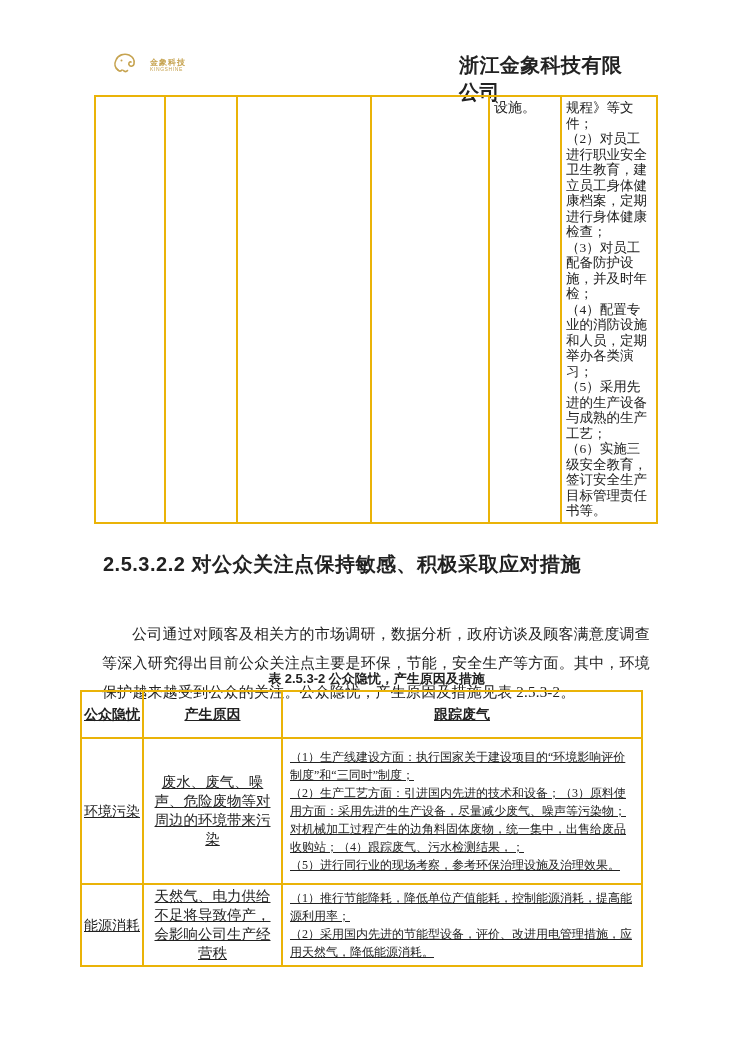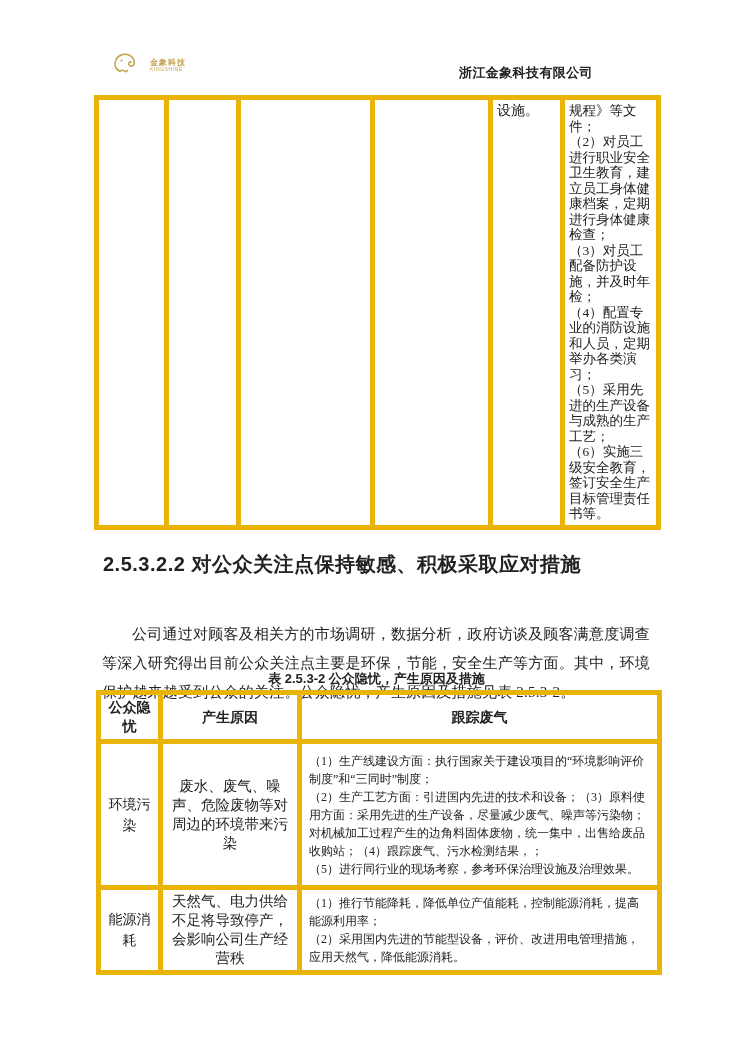--- a/index.html
+++ b/index.html
@@ -4,44 +4,44 @@
 <style>
   html,body{margin:0;padding:0;background:#ffffff;}
   .page{position:relative;width:750px;height:1060px;background:#ffffff;overflow:hidden;
         font-family:"Liberation Serif","DejaVu Serif",serif;color:#222;}
 
   
   .logo{position:absolute;left:112px;top:50px;display:flex;align-items:center;gap:10px;}
   .logo-txt{display:flex;flex-direction:column;justify-content:center;line-height:1.15;}
   .logo-cn{font-size:8px;font-weight:bold;color:#c6a350;letter-spacing:1px;font-family:"Liberation Sans",sans-serif;}
   .logo-en{font-size:5px;color:#c6a350;letter-spacing:0.6px;font-family:"Liberation Sans",sans-serif;}
-  .company{position:absolute;left:459px;top:64px;width:170px;font-size:13px;font-weight:bold;letter-spacing:0.4px;}
+  .company{position:absolute;left:459px;top:52px;width:170px;font-size:20px;font-weight:bold;letter-spacing:0.4px;}
 
   
   table{border-collapse:collapse;table-layout:fixed;}
-  td,th{border:5px solid #eab308;box-sizing:border-box;}
+  td,th{border:2px solid #eab308;box-sizing:border-box;}
 
   
   .t1{position:absolute;left:94px;top:95px;width:562px;height:423px;}
   .t1 td{vertical-align:top;padding:3px 4px;}
   .t1 .small-cell{font-size:14px;line-height:16px;}
   .t1 .long-cell{font-size:13.5px;line-height:15.5px;white-space:pre-line;}
 
   
   .heading{position:absolute;left:103px;top:551px;font-family:"Liberation Sans","DejaVu Sans",sans-serif;
            font-size:20px;font-weight:bold;letter-spacing:0.5px;}
   .para{position:absolute;left:102px;top:584px;width:548px;font-size:15px;line-height:29px;
         text-align:justify;text-indent:2em;letter-spacing:0.2px;margin-top:36px;}
 
   
   .caption{position:absolute;left:96px;top:670px;width:561px;text-align:center;
            font-family:"Liberation Sans","DejaVu Sans",sans-serif;font-size:13px;font-weight:bold;}
 
   
-  .t2{position:absolute;left:96px;top:690px;width:561px;}
+  .t2{position:absolute;left:80px;top:690px;width:561px;text-decoration:underline;}
   .t2 th{font-family:"Liberation Sans","DejaVu Sans",sans-serif;font-size:14px;font-weight:bold;
          line-height:19px;padding:3px 2px;vertical-align:middle;text-align:center;}
   .t2 .row-header{height:47px;}
   .t2 .row1{height:146px;}
   .t2 .row2{height:79px;}
   .t2 .concern{font-size:14px;text-align:center;vertical-align:middle;line-height:21px;padding:2px;}
   .t2 .cause{font-size:14.5px;text-align:center;vertical-align:middle;line-height:19px;padding:2px 6px;}
   .t2 .measures{font-size:12px;vertical-align:middle;line-height:18px;padding:3px 7px;white-space:pre-line;}
 </style>
 </head>

